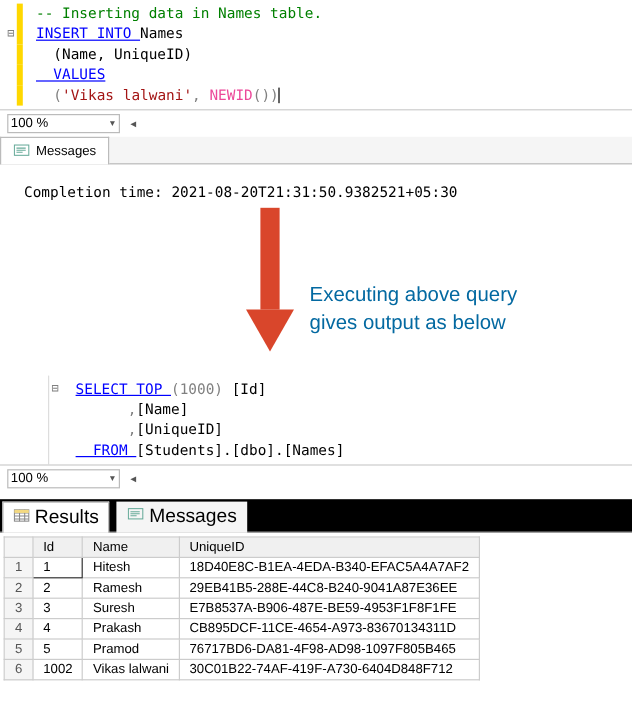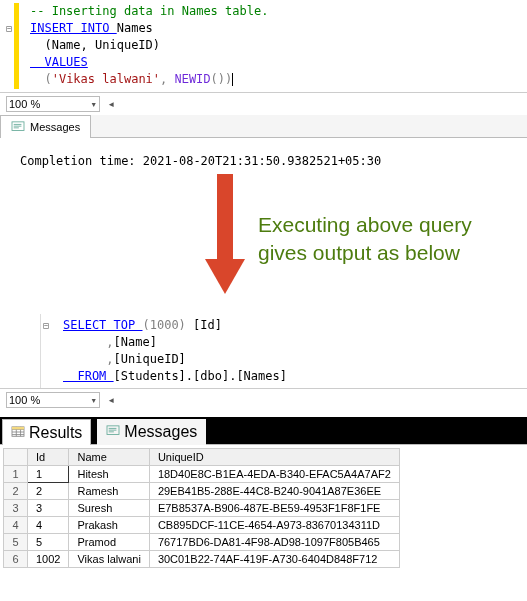--- a/index.html
+++ b/index.html
@@ -3,41 +3,41 @@
 <meta charset="utf-8">
 <style>
 * { box-sizing: border-box; margin: 0; padding: 0; }
 body { font-family: Consolas, monospace; font-size: 12px; background: #fff; width: 527px; }
 .code-area { background: #fff; padding: 3px 0; }
 .yellow-bar { display: inline-block; width: 5px; background: #ffd800; height: 100%; position: absolute; left: 14px; top: 0; bottom: 0; }
 .code-line { position: relative; padding-left: 30px; line-height: 17px; white-space: pre; }
 .green { color: #008000; }
 .blue { color: #0000ff; text-decoration: underline; }
 .red { color: #a31515; }
-.magenta { color: #6d28d9; font-family: Liberation Mono, monospace; }
+.magenta { color: #ec4899; }
 .gray { color: #808080; }
 .black { color: #000; }
 .collapse { color: #808080; position: absolute; left: 6px; cursor: pointer; font-size: 10px; }
 .cursor { display: inline-block; width: 1px; height: 13px; background: #000; vertical-align: middle; }
 
 .zoom-bar { display: flex; align-items: center; gap: 4px; padding: 3px 6px; border-top: 1px solid #ccc; font-family: "Segoe UI", sans-serif; font-size: 11px; }
 .zoom-dd { display: flex; align-items: center; border: 1px solid #bbb; padding: 1px 2px; background: #fff; gap: 44px; }
 .zoom-arrow { font-size: 7px; margin-left: 6px; color: #555; }
 .zoom-tri-l, .zoom-tri-r { font-size: 8px; color: #555; padding: 0 3px; }
 
 .tab-strip { display: flex; border-bottom: 1px solid #bbb; background: #f5f5f5; font-family: "Segoe UI", sans-serif; font-size: 11px; }
 .tab { display: flex; align-items: center; gap: 5px; padding: 4px 10px; border: 1px solid #bbb; border-bottom: none; background: #fff; margin-bottom: -1px; cursor: pointer; }
 .tab .icon { width: 14px; height: 14px; display: inline-flex; align-items: center; justify-content: center; }
 
 .msg-body { font-family: Consolas, monospace; font-size: 12px; padding: 10px 20px; color: #000; }
 .msg-body div { margin: 6px 0; }
 
 .annotation { position: relative; height: 130px; }
 .arrow-svg { position: absolute; left: 200px; top: -10px; }
-.anno-text { position: absolute; left: 258px; top: 27px; font-family: "Segoe UI", sans-serif; font-size: 21px; color: #4d7c0f; line-height: 1.35; }
+.anno-text { position: absolute; left: 258px; top: 52px; font-family: "Segoe UI", sans-serif; font-size: 17px; color: #0369a1; line-height: 1.35; }
 
 .second-code { margin-left: 40px; border-left: 1px solid #ddd; padding: 3px 0; }
 .second-code .code-line { padding-left: 22px; }
 .second-code .collapse { left: 2px; }
 
 .grid-wrap { margin-top: 6px; }
 .grid-tabs { display: flex; gap: 6px; padding: 2px 2px 0 2px; border-bottom: 1px solid #bbb; background: #000000; font-family: "Segoe UI", sans-serif; font-size: 16px; }
 .grid-tab { display: flex; align-items: center; gap: 4px; padding: 3px 8px; border: 1px solid #bbb; border-bottom: none; background: #fff; margin-bottom: -1px; cursor: pointer; }
 .grid-tab.inactive { background: #f5f5f5; border: 1px solid transparent; }
 

